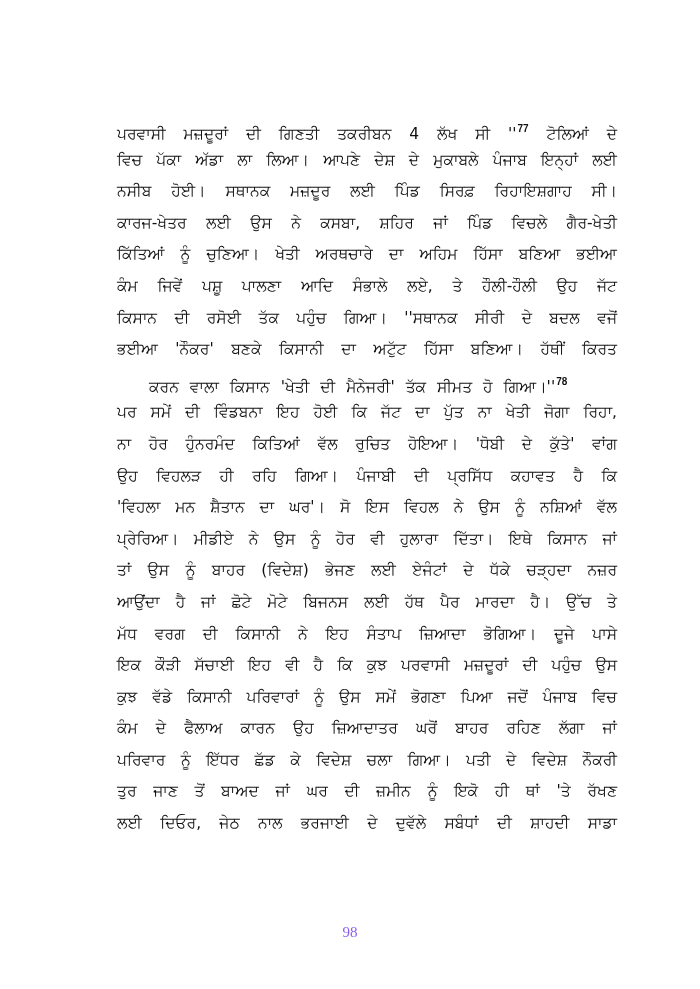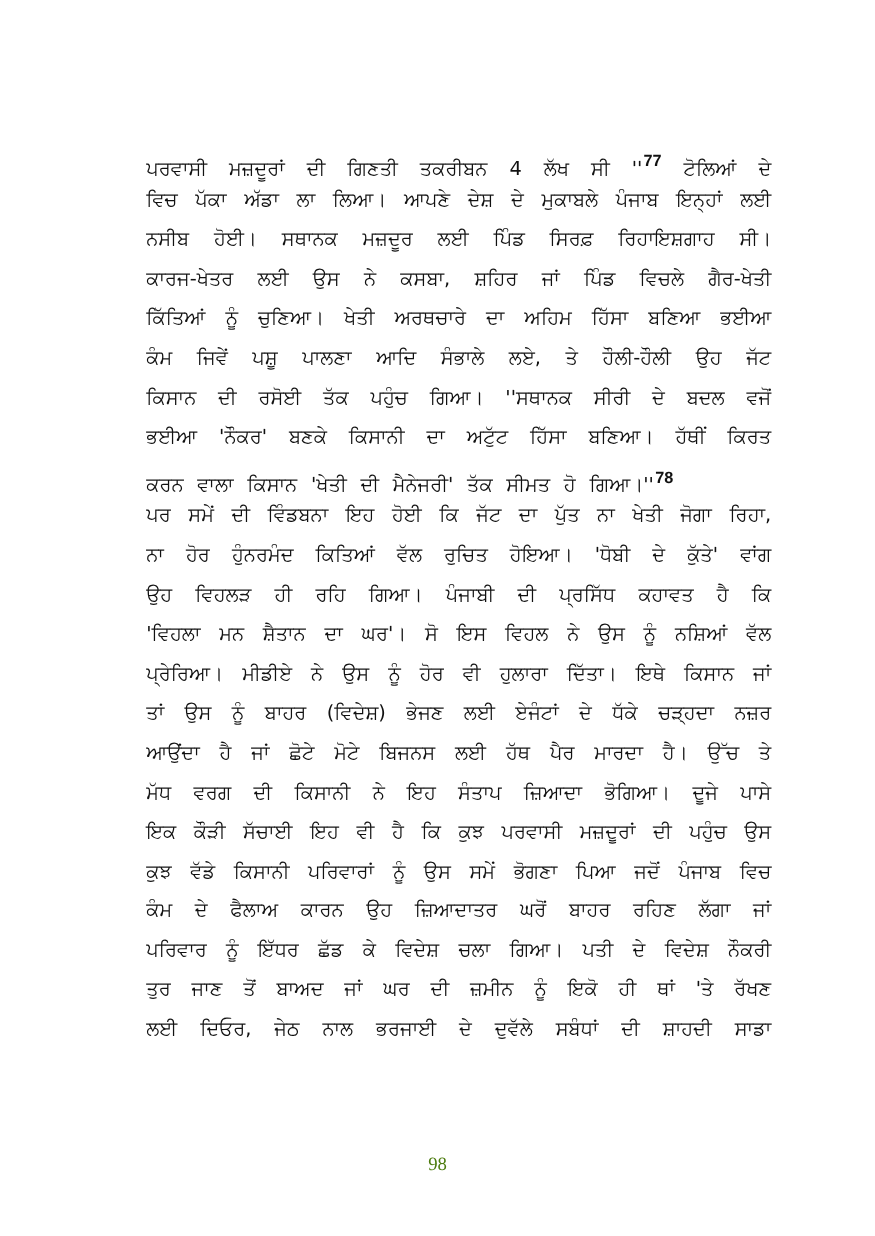--- a/index.html
+++ b/index.html
@@ -37,49 +37,49 @@
       text-align-last: justify;
       white-space: nowrap;
       overflow: visible;
     }
     .line.last {
       text-align-last: justify;
     }
     .fn {
       font-family: "Liberation Sans", sans-serif;
       font-weight: bold;
-      font-size: 13px;
+      font-size: 10px;
       vertical-align: 7px;
       margin-left: 1px;
     }
     .page-number {
       position: absolute;
       left: 0;
       width: 700px;
       top: 924px;
       text-align: center;
       font-family: "Liberation Serif", serif;
       font-size: 15px;
-      color: #4d7c0f;
+      color: #8b5cf6;
     }
   </style>
 </head>
 <body>
 
 <div class="page">
   <div class="text-block">
     <span class="line"><span>ਪਰਵਾਸੀ ਮਜ਼ਦੂਰਾਂ ਦੀ ਗਿਣਤੀ ਤਕਰੀਬਨ 4 ਲੱਖ ਸੀ ''</span><sup class="fn">77</sup><span> ਟੋਲਿਆਂ ਦੇ</span></span>
     <span class="line">ਵਿਚ ਪੱਕਾ ਅੱਡਾ ਲਾ ਲਿਆ। ਆਪਣੇ ਦੇਸ਼ ਦੇ ਮੁਕਾਬਲੇ ਪੰਜਾਬ ਇਨ੍ਹਾਂ ਲਈ</span>
     <span class="line">ਨਸੀਬ ਹੋਈ। ਸਥਾਨਕ ਮਜ਼ਦੂਰ ਲਈ ਪਿੰਡ ਸਿਰਫ਼ ਰਿਹਾਇਸ਼ਗਾਹ ਸੀ।</span>
     <span class="line">ਕਾਰਜ-ਖੇਤਰ ਲਈ ਉਸ ਨੇ ਕਸਬਾ, ਸ਼ਹਿਰ ਜਾਂ ਪਿੰਡ ਵਿਚਲੇ ਗੈਰ-ਖੇਤੀ</span>
     <span class="line">ਕਿੱਤਿਆਂ ਨੂੰ ਚੁਣਿਆ। ਖੇਤੀ ਅਰਥਚਾਰੇ ਦਾ ਅਹਿਮ ਹਿੱਸਾ ਬਣਿਆ ਭਈਆ</span>
     <span class="line">ਕੰਮ ਜਿਵੇਂ ਪਸ਼ੂ ਪਾਲਣਾ ਆਦਿ ਸੰਭਾਲੇ ਲਏ, ਤੇ ਹੌਲੀ-ਹੌਲੀ ਉਹ ਜੱਟ</span>
     <span class="line">ਕਿਸਾਨ ਦੀ ਰਸੋਈ ਤੱਕ ਪਹੁੰਚ ਗਿਆ। ''ਸਥਾਨਕ ਸੀਰੀ ਦੇ ਬਦਲ ਵਜੋਂ</span>
     <span class="line">ਭਈਆ 'ਨੌਕਰ' ਬਣਕੇ ਕਿਸਾਨੀ ਦਾ ਅਟੁੱਟ ਹਿੱਸਾ ਬਣਿਆ। ਹੱਥੀਂ ਕਿਰਤ</span>
-    <span class="line" style="text-align-last:left;"><span style="word-spacing:6px;">ਕਰਨ ਵਾਲਾ ਕਿਸਾਨ 'ਖੇਤੀ ਦੀ ਮੈਨੇਜਰੀ' ਤੱਕ ਸੀਮਤ ਹੋ ਗਿਆ।''</span><sup class="fn">78</sup></span>
+    <span class="line" style="text-align-last:left;margin-left:32px;"><span style="word-spacing:6px;">ਕਰਨ ਵਾਲਾ ਕਿਸਾਨ 'ਖੇਤੀ ਦੀ ਮੈਨੇਜਰੀ' ਤੱਕ ਸੀਮਤ ਹੋ ਗਿਆ।''</span><sup class="fn">78</sup></span>
     <span class="line">ਪਰ ਸਮੇਂ ਦੀ ਵਿੰਡਬਨਾ ਇਹ ਹੋਈ ਕਿ ਜੱਟ ਦਾ ਪੁੱਤ ਨਾ ਖੇਤੀ ਜੋਗਾ ਰਿਹਾ,</span>
     <span class="line">ਨਾ ਹੋਰ ਹੁੰਨਰਮੰਦ ਕਿਤਿਆਂ ਵੱਲ ਰੁਚਿਤ ਹੋਇਆ। 'ਧੋਬੀ ਦੇ ਕੁੱਤੇ' ਵਾਂਗ</span>
     <span class="line">ਉਹ ਵਿਹਲੜ ਹੀ ਰਹਿ ਗਿਆ। ਪੰਜਾਬੀ ਦੀ ਪ੍ਰਸਿੱਧ ਕਹਾਵਤ ਹੈ ਕਿ</span>
     <span class="line">'ਵਿਹਲਾ ਮਨ ਸ਼ੈਤਾਨ ਦਾ ਘਰ'। ਸੋ ਇਸ ਵਿਹਲ ਨੇ ਉਸ ਨੂੰ ਨਸ਼ਿਆਂ ਵੱਲ</span>
     <span class="line">ਪ੍ਰੇਰਿਆ। ਮੀਡੀਏ ਨੇ ਉਸ ਨੂੰ ਹੋਰ ਵੀ ਹੁਲਾਰਾ ਦਿੱਤਾ। ਇਥੇ ਕਿਸਾਨ ਜਾਂ</span>
     <span class="line">ਤਾਂ ਉਸ ਨੂੰ ਬਾਹਰ (ਵਿਦੇਸ਼) ਭੇਜਣ ਲਈ ਏਜੰਟਾਂ ਦੇ ਧੱਕੇ ਚੜ੍ਹਦਾ ਨਜ਼ਰ</span>
     <span class="line">ਆਉਂਦਾ ਹੈ ਜਾਂ ਛੋਟੇ ਮੋਟੇ ਬਿਜਨਸ ਲਈ ਹੱਥ ਪੈਰ ਮਾਰਦਾ ਹੈ। ਉੱਚ ਤੇ</span>
     <span class="line">ਮੱਧ ਵਰਗ ਦੀ ਕਿਸਾਨੀ ਨੇ ਇਹ ਸੰਤਾਪ ਜ਼ਿਆਦਾ ਭੋਗਿਆ। ਦੂਜੇ ਪਾਸੇ</span>
     <span class="line">ਇਕ ਕੌੜੀ ਸੱਚਾਈ ਇਹ ਵੀ ਹੈ ਕਿ ਕੁਝ ਪਰਵਾਸੀ ਮਜ਼ਦੂਰਾਂ ਦੀ ਪਹੁੰਚ ਉਸ</span>
     <span class="line">ਕੁਝ ਵੱਡੇ ਕਿਸਾਨੀ ਪਰਿਵਾਰਾਂ ਨੂੰ ਉਸ ਸਮੇਂ ਭੋਗਣਾ ਪਿਆ ਜਦੋਂ ਪੰਜਾਬ ਵਿਚ</span>

